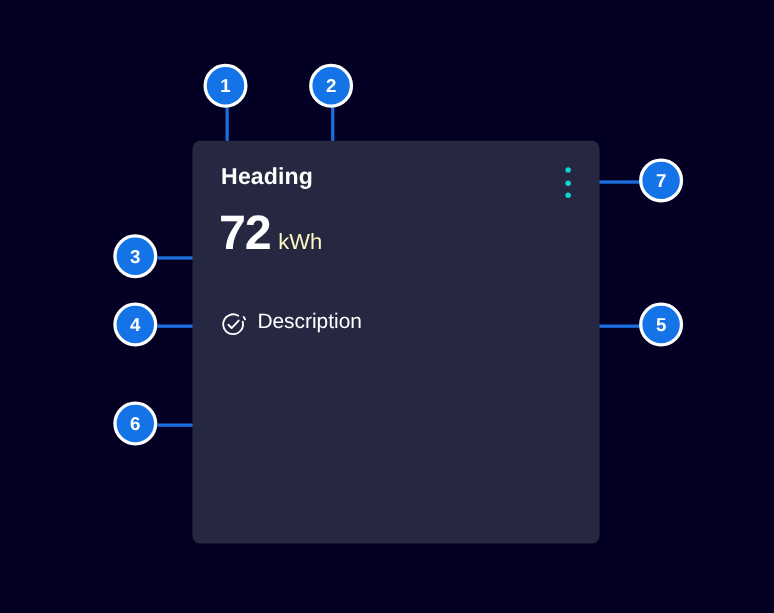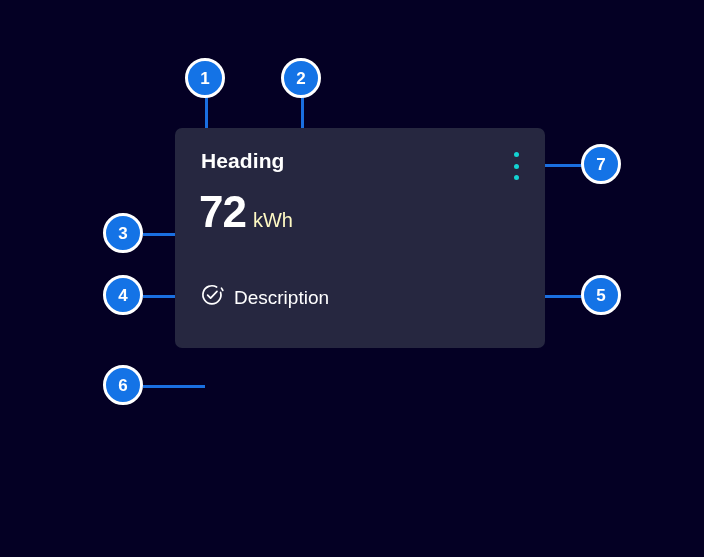--- a/index.html
+++ b/index.html
@@ -21,21 +21,21 @@
     inset: 0;
     background: #040024;
   }
 
   
   .card {
     position: absolute;
     left: 175px;
     top: 128px;
     width: 370px;
-    height: 220px;
+    height: 366px;
     background: #262740;
     border-radius: 7px;
     box-sizing: border-box;
     padding-left: 24px;
   }
 
   .card-heading {
     position: absolute;
     left: 26px;
     top: 22px;
@@ -68,21 +68,21 @@
     color: #fef9c3;
     line-height: 1;
     margin-left: 7px;
   }
 
   .desc-row {
     position: absolute;
     left: 25px;
     top: 155px;
     display: flex;
-    align-items: flex-end;
+    align-items: flex-start;
     white-space: nowrap;
   }
   .desc-icon {
     width: 24px;
     height: 24px;
     display: block;
     flex: 0 0 auto;
   }
   .desc-text {
     font-size: 19px;

